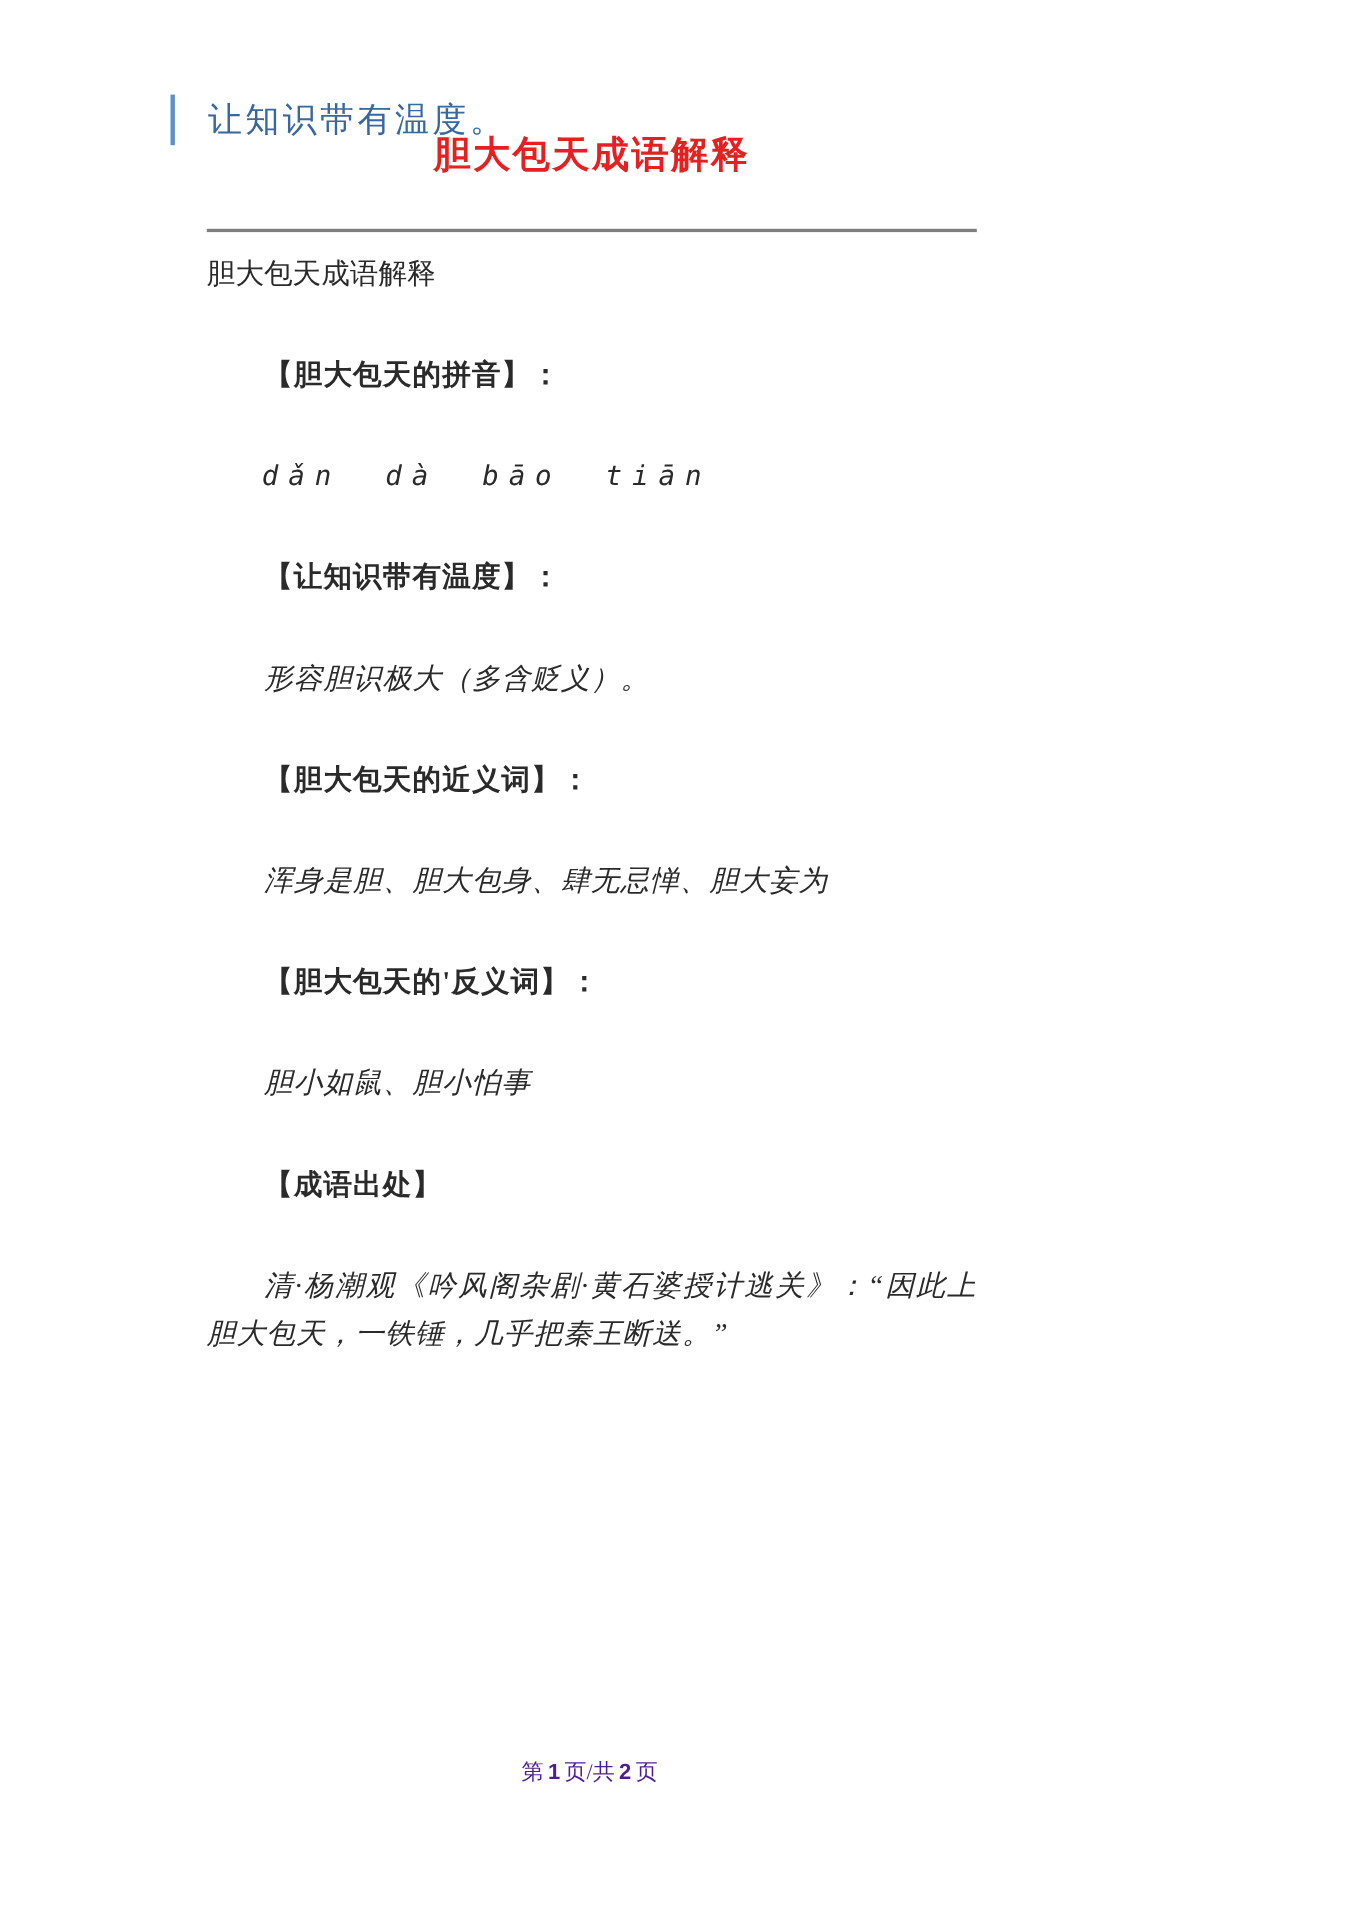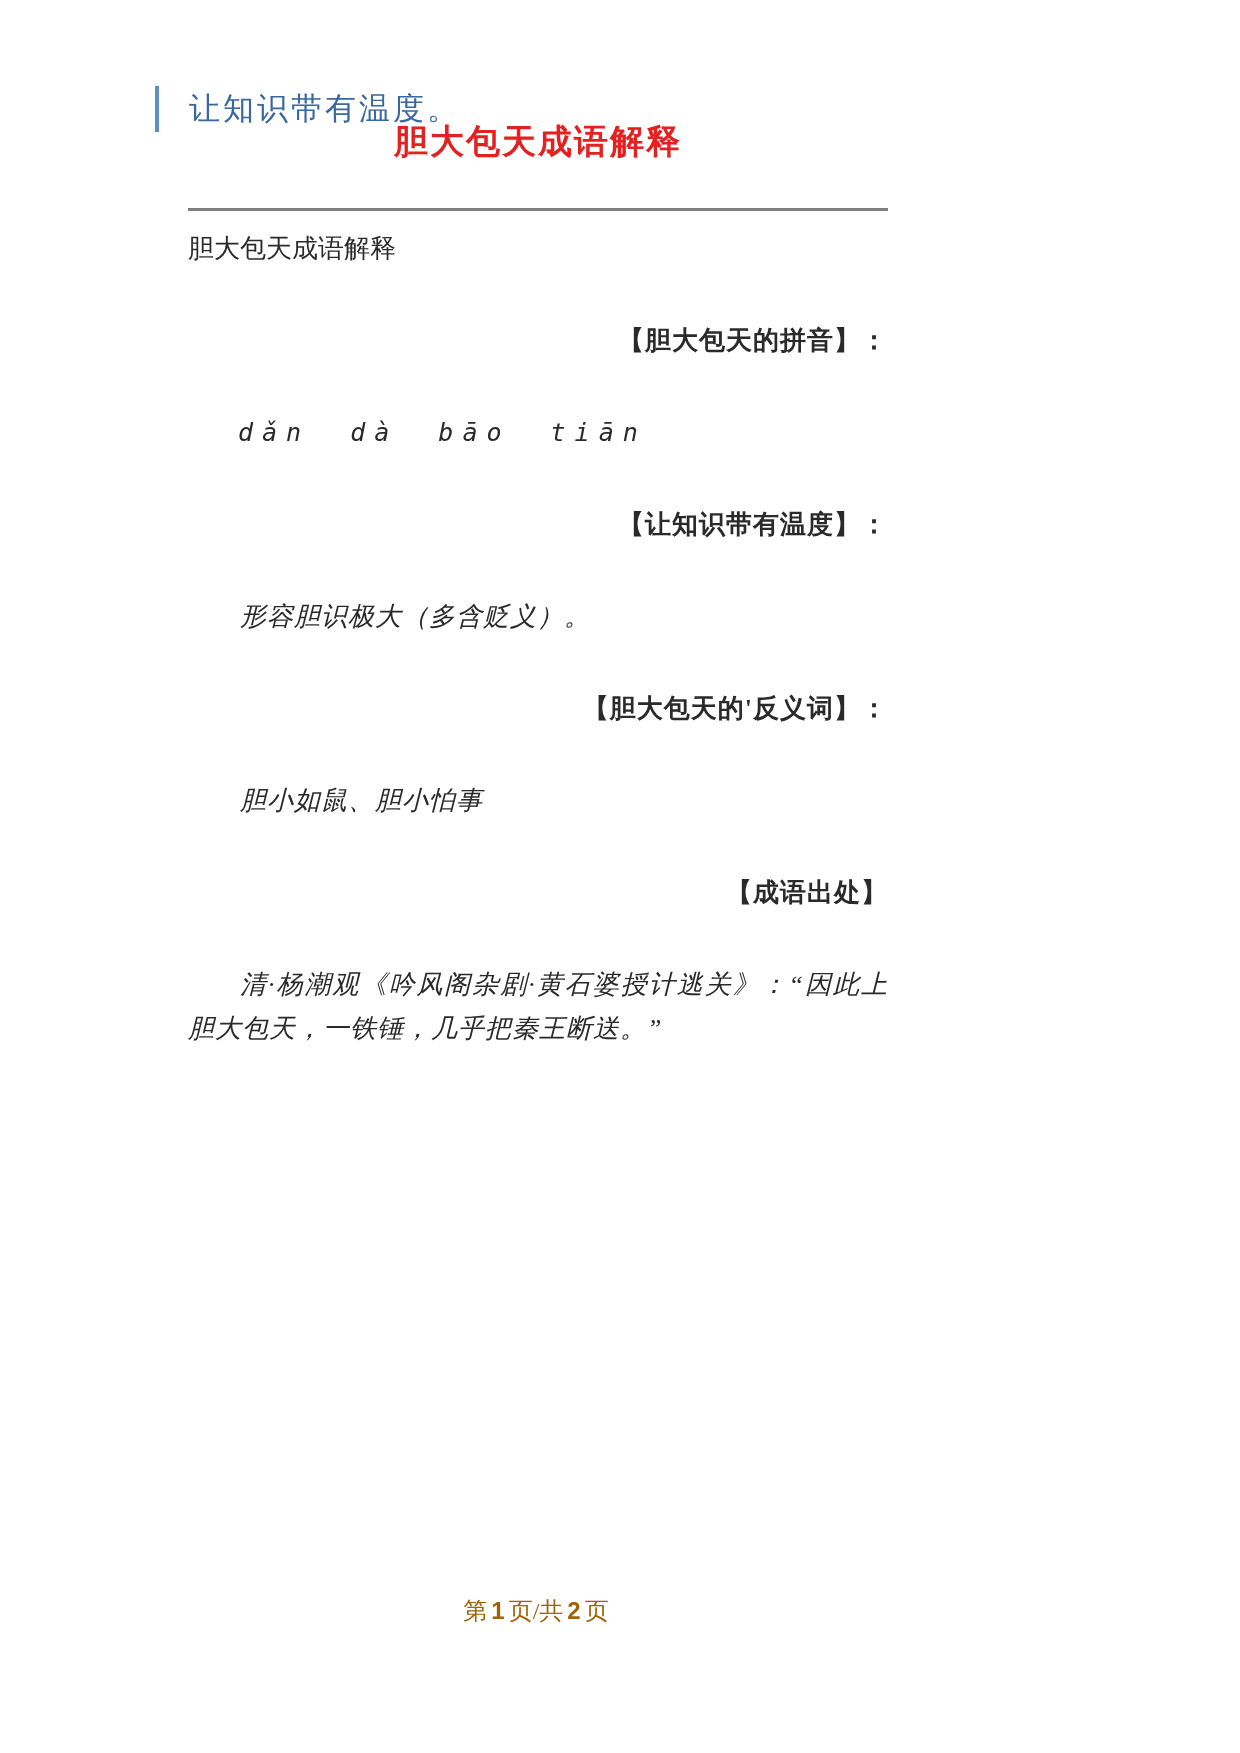--- a/index.html
+++ b/index.html
@@ -68,21 +68,20 @@
     text-align: justify;
     letter-spacing: 1px;
   }
   .section-heading {
     margin-top: 48px;
     font-size: 26px;
     line-height: 44px;
     font-weight: bold;
     text-indent: 2em;
     letter-spacing: 1px;
-    text-align: right;
   }
   .section-content {
     margin-top: 48px;
     font-size: 26px;
     line-height: 44px;
     text-indent: 2em;
     letter-spacing: 1px;
     font-style: italic;
   }
   .pinyin {
@@ -94,23 +93,23 @@
   .quote {
     text-align: justify;
   }
   
   .footer {
     position: absolute;
     left: 0;
     top: 1596px;
     width: 100%;
     text-align: center;
-    font-size: 24px;
+    font-size: 20px;
     line-height: 30px;
-    color: #a16207;
+    color: #4c1d95;
     font-family: "Liberation Serif", "DejaVu Serif", serif;
   }
   .footer .num {
     font-weight: bold;
     font-family: "Liberation Sans", "DejaVu Sans", sans-serif;
     padding: 0 4px;
   }
 </style>
 </head>
 <body>
@@ -134,20 +133,24 @@
     <div>
       <div class="section-heading">【胆大包天的拼音】：</div>
       <div class="section-content pinyin">dǎn dà bāo tiān</div>
     </div>
 
     <div>
       <div class="section-heading">【让知识带有温度】：</div>
       <div class="section-content">形容胆识极大（多含贬义）。</div>
     </div>
 
+    <div>
+      <div class="section-heading">【胆大包天的近义词】：</div>
+      <div class="section-content">浑身是胆、胆大包身、肆无忌惮、胆大妄为</div>
+    </div>
 
     <div>
       <div class="section-heading">【胆大包天的'反义词】：</div>
       <div class="section-content">胆小如鼠、胆小怕事</div>
     </div>
 
     <div>
       <div class="section-heading">【成语出处】</div>
       <div class="section-content quote">清·杨潮观《吟风阁杂剧·黄石婆授计逃关》：“因此上胆大包天，一铁锤，几乎把秦王断送。”</div>
     </div>

